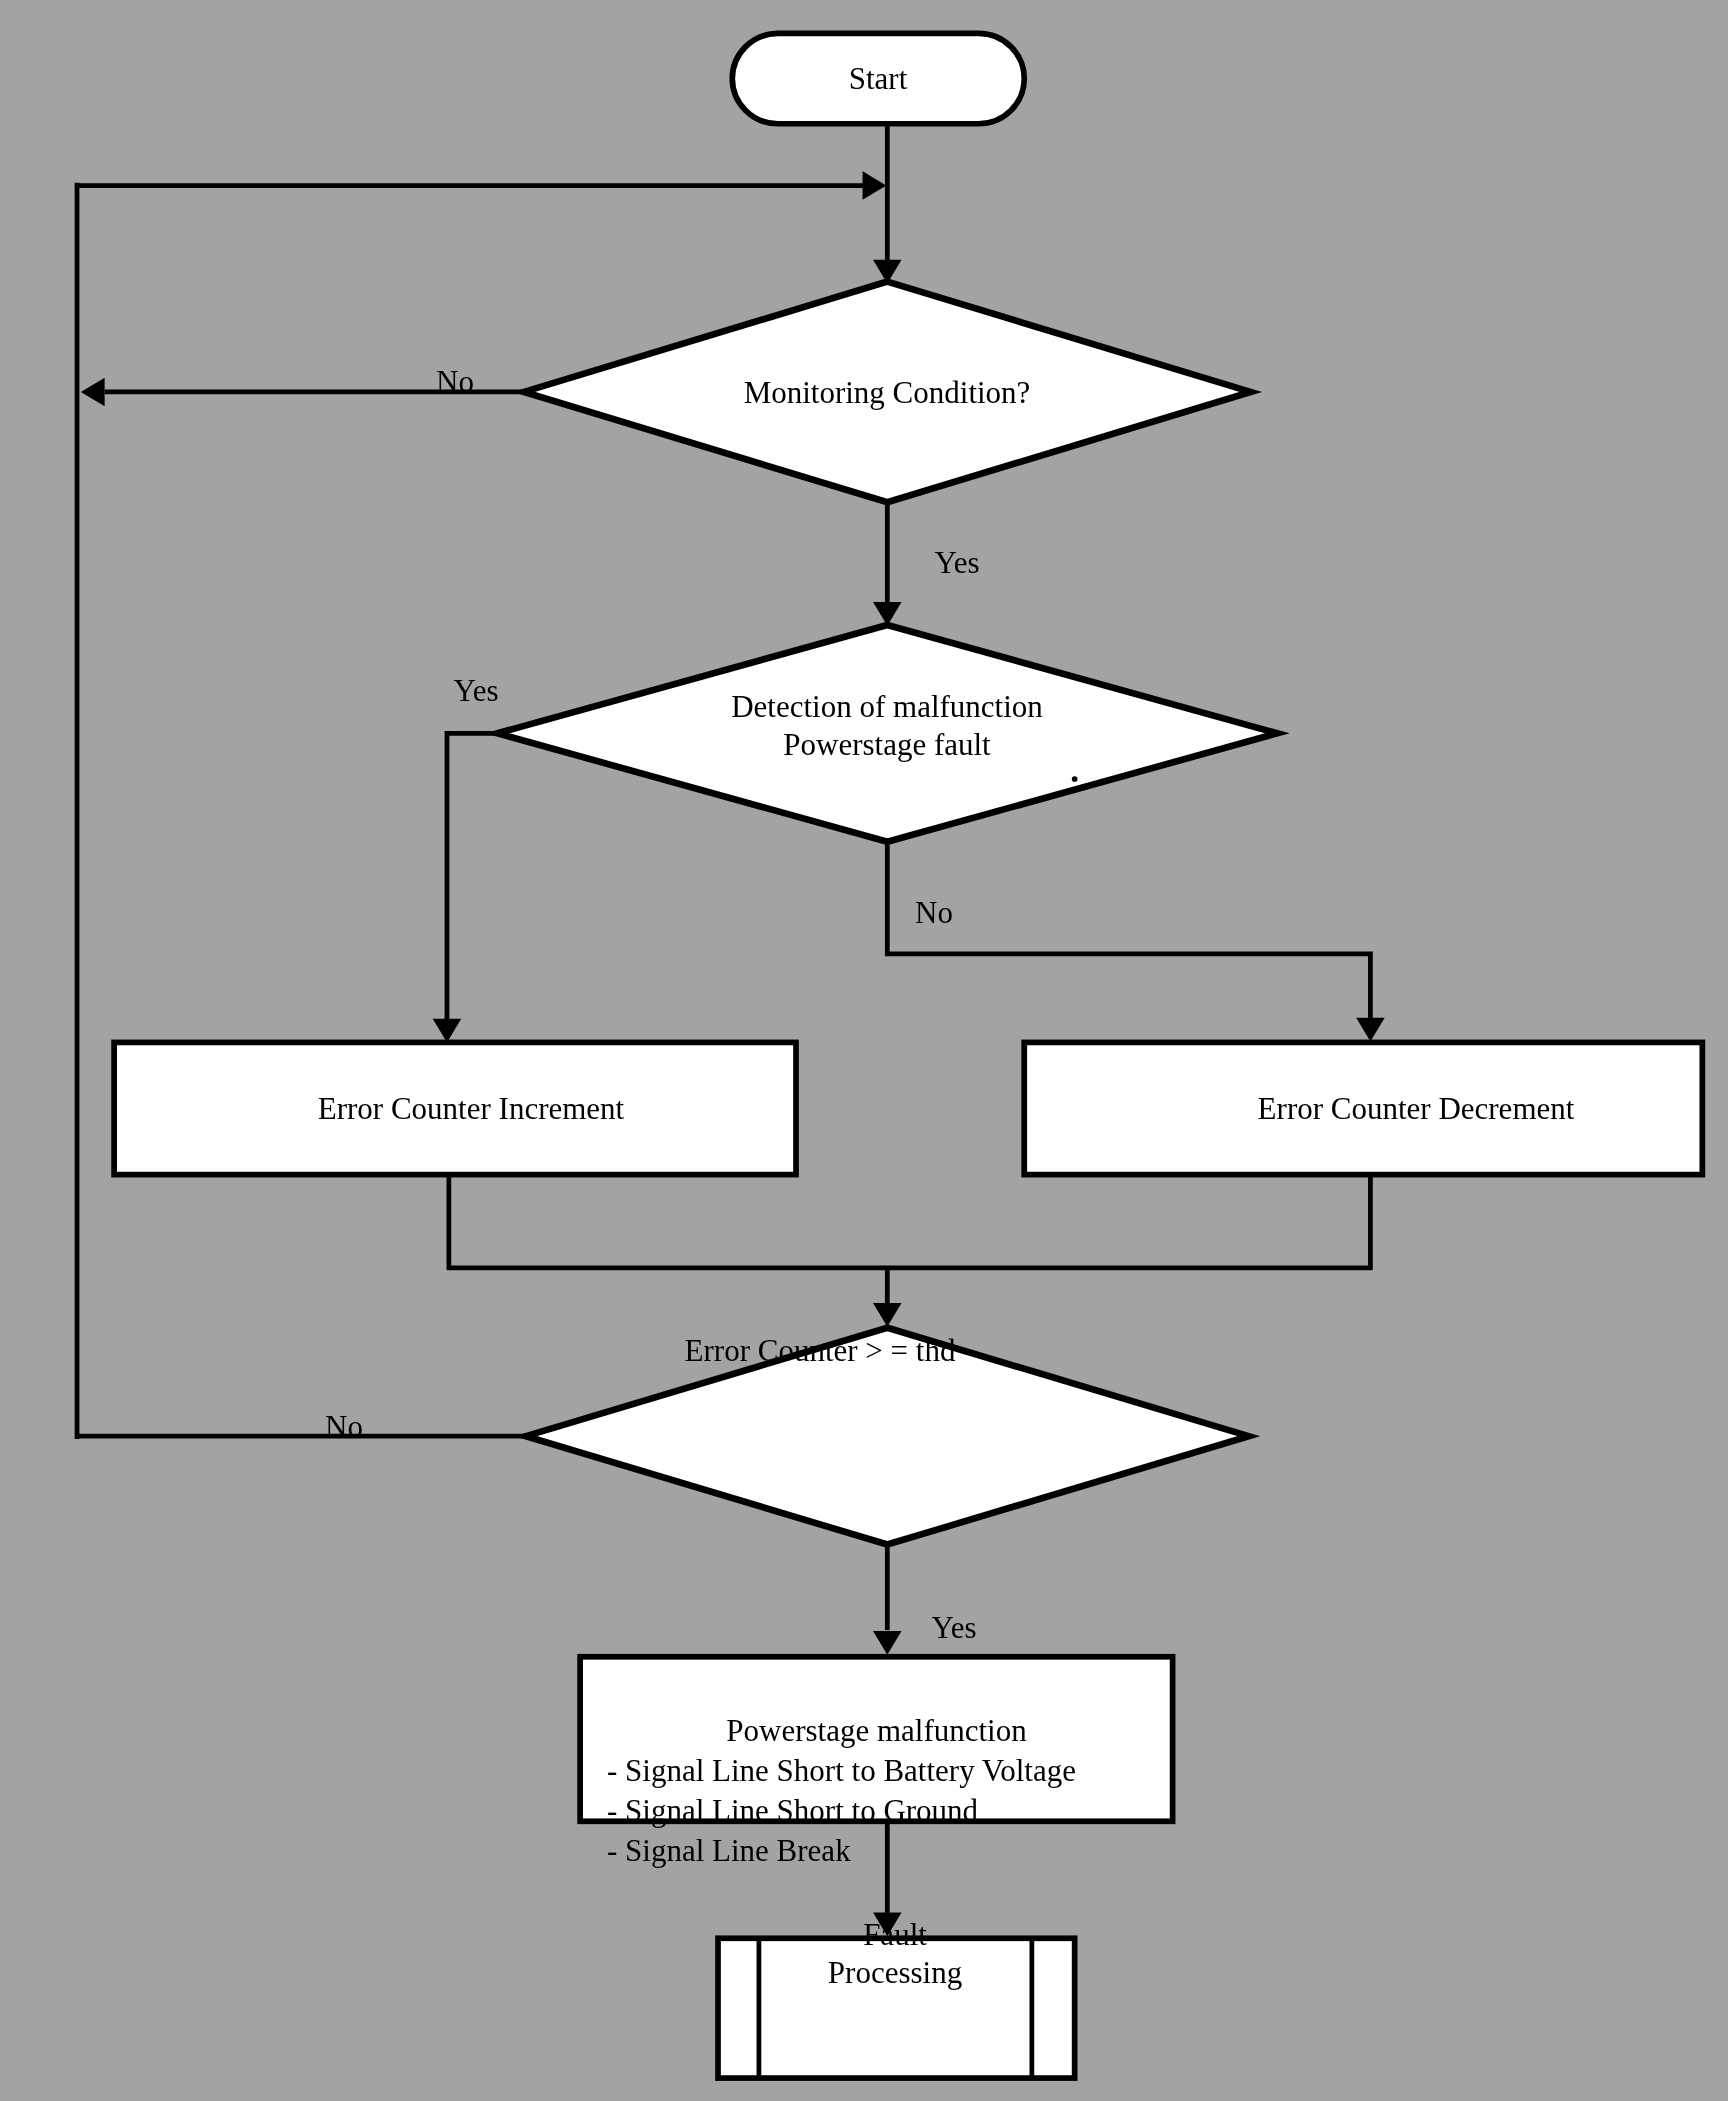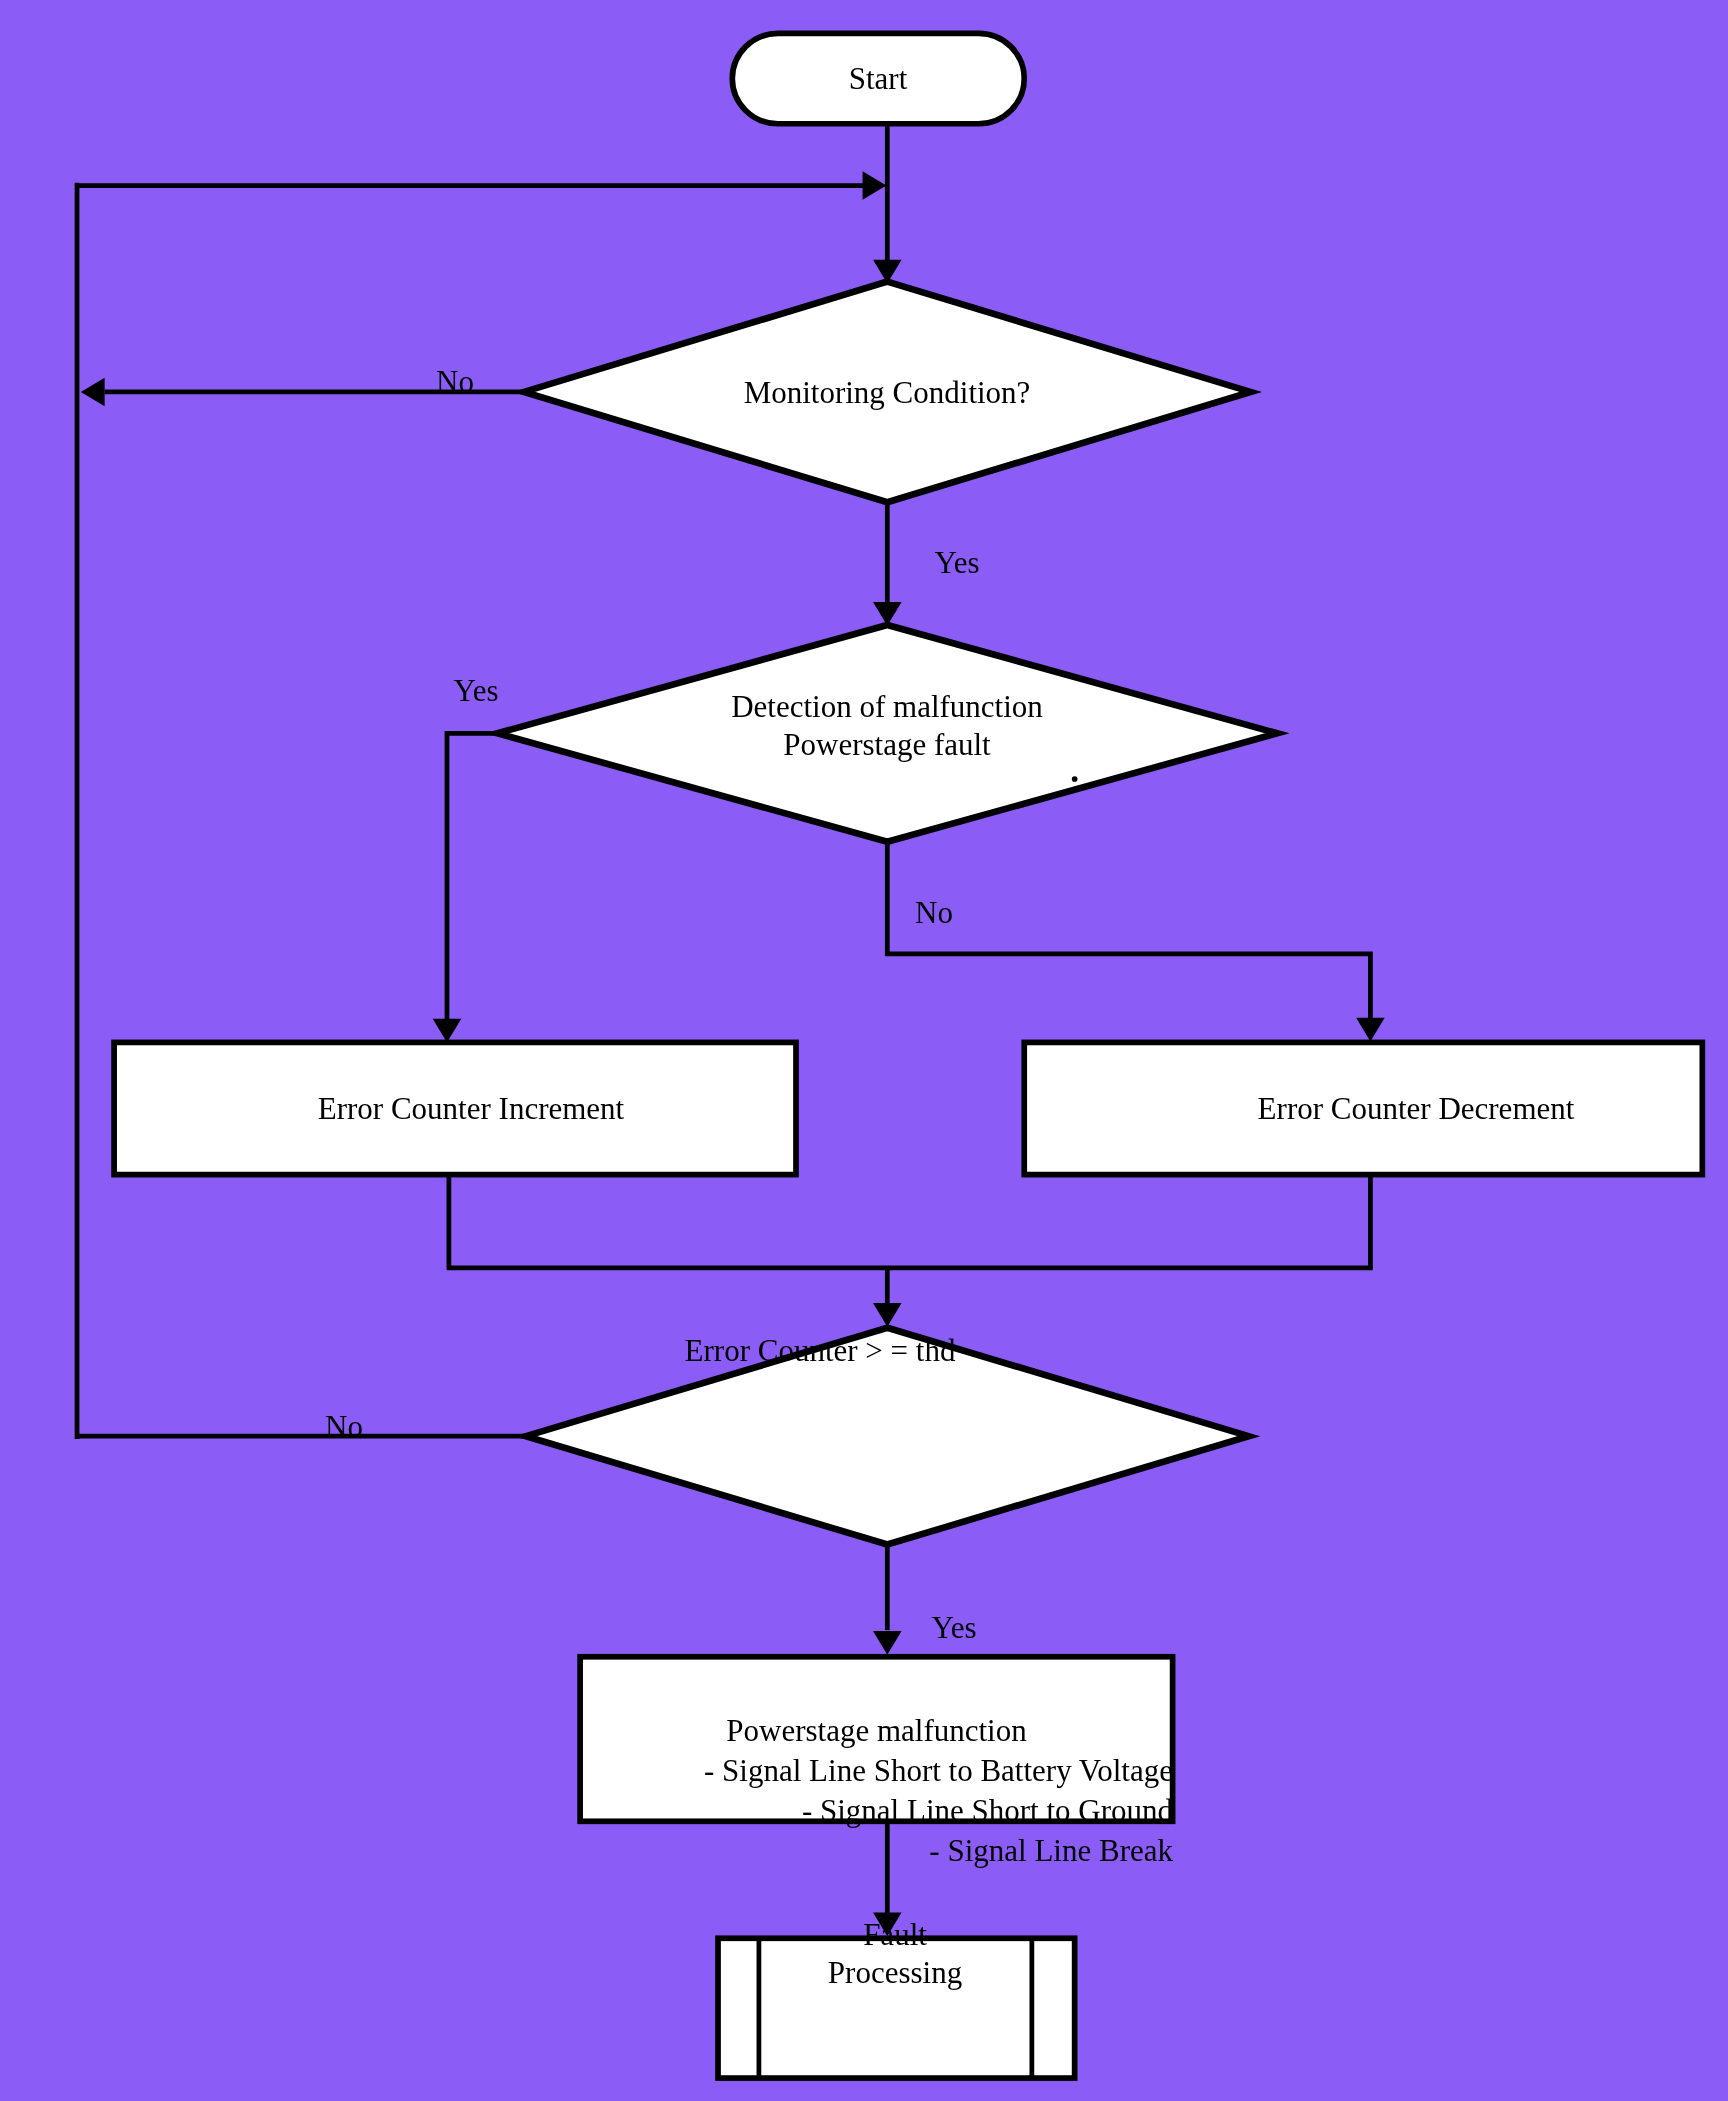--- a/index.html
+++ b/index.html
@@ -4,21 +4,21 @@
 <style>
   html, body {
     margin: 0;
     padding: 0;
     background: #ffffff;
   }
   .canvas {
     position: relative;
     width: 1728px;
     height: 2101px;
-    background: #8b5cf6;
+    background: #a3a3a3;
     font-family: "Liberation Serif", "DejaVu Serif", serif;
     color: #000000;
   }
   .canvas svg {
     position: absolute;
     left: 0;
     top: 0;
   }
   .node-label {
     position: absolute;
@@ -47,21 +47,21 @@
     width: 593px;
     font-size: 31px;
     line-height: 40px;
     color: #000;
     margin-top: 48px;
   }
   .malfunction-text .title-line {
     text-align: center;
   }
   .malfunction-text .bullet-line {
-    text-align: right;
+    text-align: left;
     padding-left: 27px;
   }
 </style>
 </head>
 <body>
 
 <div class="canvas">
 
   <svg width="1728" height="2101" viewBox="0 0 1817 2209">
 

